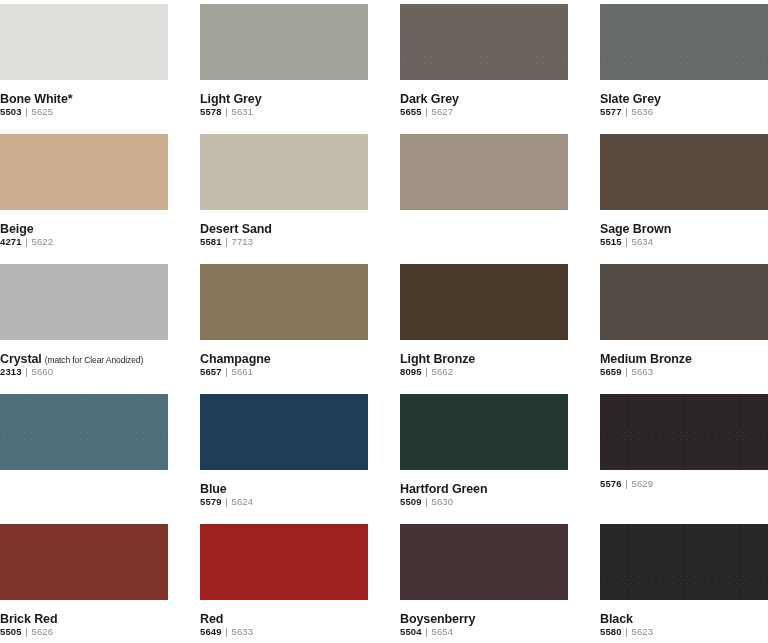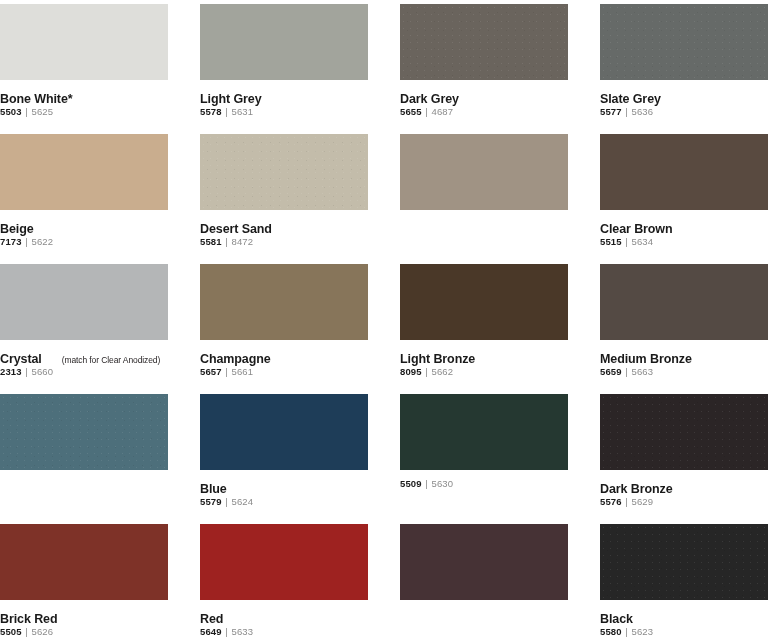--- a/index.html
+++ b/index.html
@@ -65,21 +65,21 @@
     font-weight: bold;
     color: #1a1a1a;
     letter-spacing: -0.1px;
   }
 
   .swatch-note {
     font-size: 8.5px;
     font-weight: normal;
     color: #231f20;
     letter-spacing: -0.1px;
-    padding-left: 20px;
+    padding-left: 3px;
   }
 
   .swatch-codes {
     font-size: 9.5px;
     margin-top: 0;
     white-space: nowrap;
     letter-spacing: 0.1px;
   }
 
   .code-primary {
@@ -113,51 +113,51 @@
       <div class="swatch-chip" style="background-color: rgb(162, 164, 156);"></div>
       <div class="swatch-meta">
         <div class="swatch-name-line"><span class="swatch-name">Light Grey</span></div>
         <div class="swatch-codes"><span class="code-primary">5578</span><span class="code-sep"> | </span><span class="code-secondary">5631</span></div>
       </div>
     </div>
     <div class="swatch-cell">
       <div class="swatch-chip textured" style="background-color: rgb(106, 100, 93);"></div>
       <div class="swatch-meta">
         <div class="swatch-name-line"><span class="swatch-name">Dark Grey</span></div>
-        <div class="swatch-codes"><span class="code-primary">5655</span><span class="code-sep"> | </span><span class="code-secondary">4687</span></div>
+        <div class="swatch-codes"><span class="code-primary">5655</span><span class="code-sep"> | </span><span class="code-secondary">5627</span></div>
       </div>
     </div>
     <div class="swatch-cell">
       <div class="swatch-chip textured" style="background-color: rgb(102, 106, 104);"></div>
       <div class="swatch-meta">
         <div class="swatch-name-line"><span class="swatch-name">Slate Grey</span></div>
         <div class="swatch-codes"><span class="code-primary">5577</span><span class="code-sep"> | </span><span class="code-secondary">5636</span></div>
       </div>
     </div>
     <div class="swatch-cell">
       <div class="swatch-chip" style="background-color: rgb(201, 173, 142);"></div>
       <div class="swatch-meta">
         <div class="swatch-name-line"><span class="swatch-name">Beige</span></div>
-        <div class="swatch-codes"><span class="code-primary">7173</span><span class="code-sep"> | </span><span class="code-secondary">5622</span></div>
+        <div class="swatch-codes"><span class="code-primary">4271</span><span class="code-sep"> | </span><span class="code-secondary">5622</span></div>
       </div>
     </div>
     <div class="swatch-cell">
       <div class="swatch-chip textured" style="background-color: rgb(195, 188, 170);"></div>
       <div class="swatch-meta">
         <div class="swatch-name-line"><span class="swatch-name">Desert Sand</span></div>
-        <div class="swatch-codes"><span class="code-primary">5581</span><span class="code-sep"> | </span><span class="code-secondary">8472</span></div>
+        <div class="swatch-codes"><span class="code-primary">5581</span><span class="code-sep"> | </span><span class="code-secondary">7713</span></div>
       </div>
     </div>
     <div class="swatch-cell">
       <div class="swatch-chip" style="background-color: rgb(160, 147, 132);"></div>
     </div>
     <div class="swatch-cell">
       <div class="swatch-chip" style="background-color: rgb(89, 74, 64);"></div>
       <div class="swatch-meta">
-        <div class="swatch-name-line"><span class="swatch-name">Clear Brown</span></div>
+        <div class="swatch-name-line"><span class="swatch-name">Sage Brown</span></div>
         <div class="swatch-codes"><span class="code-primary">5515</span><span class="code-sep"> | </span><span class="code-secondary">5634</span></div>
       </div>
     </div>
     <div class="swatch-cell">
       <div class="swatch-chip" style="background-color: rgb(180, 182, 183);"></div>
       <div class="swatch-meta">
         <div class="swatch-name-line"><span class="swatch-name">Crystal</span><span class="swatch-note">(match for Clear Anodized)</span></div>
         <div class="swatch-codes"><span class="code-primary">2313</span><span class="code-sep"> | </span><span class="code-secondary">5660</span></div>
       </div>
     </div>
@@ -188,46 +188,50 @@
     <div class="swatch-cell">
       <div class="swatch-chip" style="background-color: rgb(30, 61, 88);"></div>
       <div class="swatch-meta">
         <div class="swatch-name-line"><span class="swatch-name">Blue</span></div>
         <div class="swatch-codes"><span class="code-primary">5579</span><span class="code-sep"> | </span><span class="code-secondary">5624</span></div>
       </div>
     </div>
     <div class="swatch-cell">
       <div class="swatch-chip" style="background-color: rgb(37, 56, 49);"></div>
       <div class="swatch-meta">
+        <div class="swatch-name-line"><span class="swatch-name">Hartford Green</span></div>
         <div class="swatch-codes"><span class="code-primary">5509</span><span class="code-sep"> | </span><span class="code-secondary">5630</span></div>
       </div>
     </div>
     <div class="swatch-cell">
       <div class="swatch-chip textured" style="background-color: rgb(43, 37, 38);"></div>
       <div class="swatch-meta">
-        <div class="swatch-name-line"><span class="swatch-name">Dark Bronze</span></div>
         <div class="swatch-codes"><span class="code-primary">5576</span><span class="code-sep"> | </span><span class="code-secondary">5629</span></div>
       </div>
     </div>
     <div class="swatch-cell">
       <div class="swatch-chip" style="background-color: rgb(126, 50, 40);"></div>
       <div class="swatch-meta">
         <div class="swatch-name-line"><span class="swatch-name">Brick Red</span></div>
         <div class="swatch-codes"><span class="code-primary">5505</span><span class="code-sep"> | </span><span class="code-secondary">5626</span></div>
       </div>
     </div>
     <div class="swatch-cell">
       <div class="swatch-chip" style="background-color: rgb(158, 34, 32);"></div>
       <div class="swatch-meta">
         <div class="swatch-name-line"><span class="swatch-name">Red</span></div>
         <div class="swatch-codes"><span class="code-primary">5649</span><span class="code-sep"> | </span><span class="code-secondary">5633</span></div>
       </div>
     </div>
     <div class="swatch-cell">
       <div class="swatch-chip" style="background-color: rgb(70, 50, 53);"></div>
+      <div class="swatch-meta">
+        <div class="swatch-name-line"><span class="swatch-name">Boysenberry</span></div>
+        <div class="swatch-codes"><span class="code-primary">5504</span><span class="code-sep"> | </span><span class="code-secondary">5654</span></div>
+      </div>
     </div>
     <div class="swatch-cell">
       <div class="swatch-chip textured" style="background-color: rgb(38, 38, 38);"></div>
       <div class="swatch-meta">
         <div class="swatch-name-line"><span class="swatch-name">Black</span></div>
         <div class="swatch-codes"><span class="code-primary">5580</span><span class="code-sep"> | </span><span class="code-secondary">5623</span></div>
       </div>
     </div>
   </div>
 

